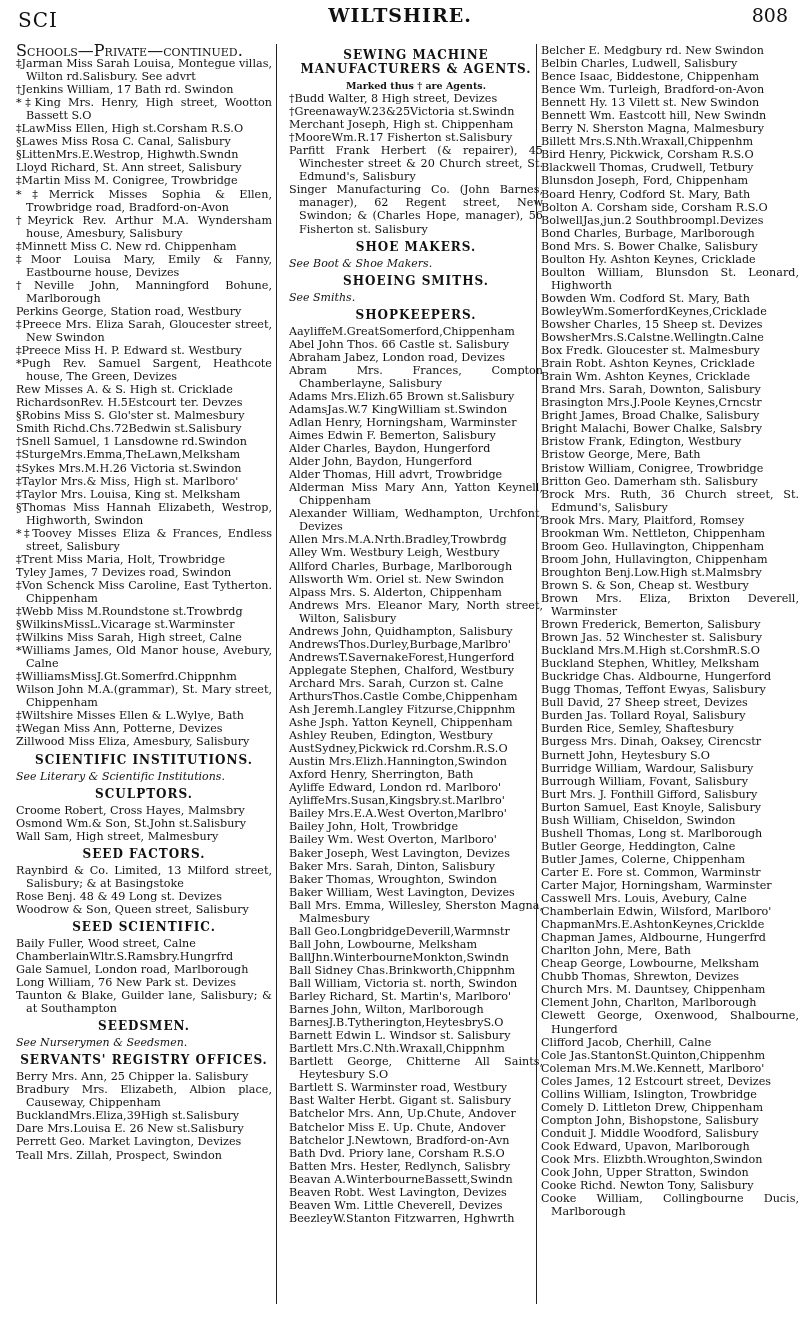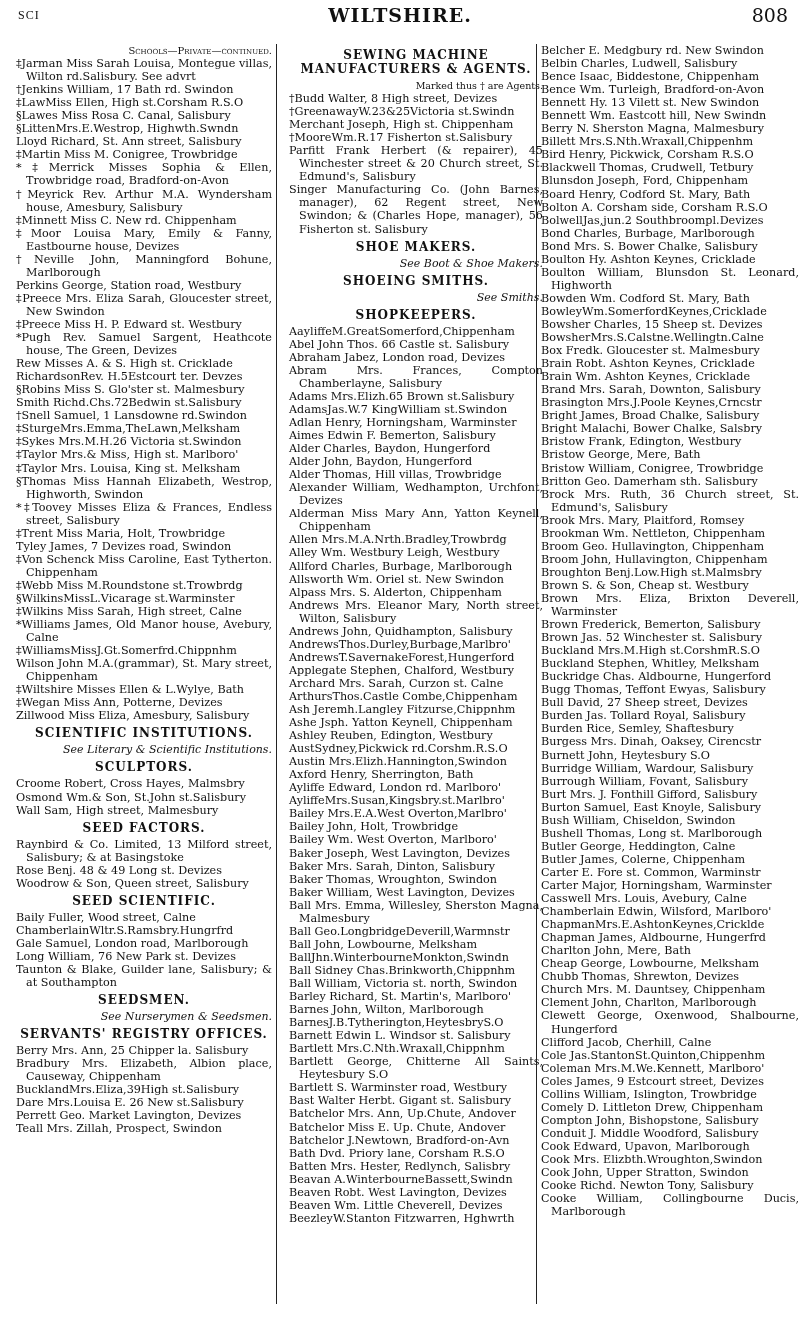--- a/index.html
+++ b/index.html
@@ -1,46 +1,47 @@
 <!DOCTYPE html>
 <html><head>
 <meta charset="utf-8">
 <style>
   html, body { margin: 0; padding: 0; background: #ffffff; }
   body { width: 800px; height: 1335px; overflow: hidden; position: relative; color: #111; }
   .page { position: absolute; left: 0; top: 0; width: 800px; height: 1335px; font-family: "DejaVu Serif", serif; }
   .runhead { position: absolute; left: 0; top: 2px; width: 800px; height: 30px; }
-  .runhead .left { position: absolute; left: 18px; top: 6px; font-size: 12px; letter-spacing: 1px; font-family: Liberation Serif, serif; }
+  .runhead .left { position: absolute; left: 18px; top: 6px; font-size: 20px; letter-spacing: 1px; }
   .runhead .center { position: absolute; left: 0; width: 800px; text-align: center; top: 2px; font-size: 19px; font-weight: bold; letter-spacing: 1px; }
   .runhead .right { position: absolute; right: 12px; top: 2px; font-size: 19px; }
   .col { position: absolute; top: 44px; font-size: 11.2px; line-height: 13.05px; }
   .col1 { left: 16px; width: 256px; }
   .col2 { left: 276px; width: 254px; border-left: 1px solid #222; padding-left: 12px; }
   .col3 { left: 536px; width: 258px; border-left: 1px solid #222; padding-left: 4px; }
   .col2, .col3 { height: 1260px; }
   .entry { padding-left: 10px; text-indent: -10px; text-align: justify; white-space: normal; }
   .heading { text-align: center; font-weight: bold; font-size: 12px; letter-spacing: 1px; margin: 4px 0 3px 0; line-height: 14px; }
-  .subhead-sc { text-align: right; font-variant: small-caps; font-size: 10px; }
-  .seealso { text-align: right; font-style: italic; font-size: 11px; margin-bottom: 2px; }
-  .note { text-align: right; font-size: 9.5px; }
+  .subhead-sc { text-align: left; font-variant: small-caps; font-size: 16px; }
+  .seealso { text-align: left; font-style: italic; font-size: 11px; margin-bottom: 2px; }
+  .note { text-align: center; font-size: 9.5px; font-weight: bold; }
 </style>
 </head>
 <body>
 
 <div class="page">
   <div class="runhead">
     <span class="left">SCI</span>
     <span class="center">WILTSHIRE.</span>
     <span class="right">808</span>
   </div>
 
   <div class="col col1">
       <div class="subhead-sc">Schools—Private—continued.</div>
       <div class="entry">‡Jarman Miss Sarah Louisa, Montegue villas, Wilton rd.Salisbury. See advrt</div>
       <div class="entry">†Jenkins William, 17 Bath rd. Swindon</div>
+      <div class="entry">*‡King Mrs. Henry, High street, Wootton Bassett S.O</div>
       <div class="entry">‡LawMiss Ellen, High st.Corsham R.S.O</div>
       <div class="entry">§Lawes Miss Rosa C. Canal, Salisbury</div>
       <div class="entry">§LittenMrs.E.Westrop, Highwth.Swndn</div>
       <div class="entry">Lloyd Richard, St. Ann street, Salisbury</div>
       <div class="entry">‡Martin Miss M. Conigree, Trowbridge</div>
       <div class="entry">*‡Merrick Misses Sophia &amp; Ellen, Trowbridge road, Bradford-on-Avon</div>
       <div class="entry">†Meyrick Rev. Arthur M.A. Wyndersham house, Amesbury, Salisbury</div>
       <div class="entry">‡Minnett Miss C. New rd. Chippenham</div>
       <div class="entry">‡Moor Louisa Mary, Emily &amp; Fanny, Eastbourne house, Devizes</div>
       <div class="entry">†Neville John, Manningford Bohune, Marlborough</div>
@@ -114,23 +115,23 @@
       <div class="entry">AayliffeM.GreatSomerford,Chippenham</div>
       <div class="entry">Abel John Thos. 66 Castle st. Salisbury</div>
       <div class="entry">Abraham Jabez, London road, Devizes</div>
       <div class="entry">Abram Mrs. Frances, Compton Chamberlayne, Salisbury</div>
       <div class="entry">Adams Mrs.Elizh.65 Brown st.Salisbury</div>
       <div class="entry">AdamsJas.W.7 KingWilliam st.Swindon</div>
       <div class="entry">Adlan Henry, Horningsham, Warminster</div>
       <div class="entry">Aimes Edwin F. Bemerton, Salisbury</div>
       <div class="entry">Alder Charles, Baydon, Hungerford</div>
       <div class="entry">Alder John, Baydon, Hungerford</div>
-      <div class="entry">Alder Thomas, Hill villas, Trowbridge</div>
+      <div class="entry">Alder Thomas, Hill advrt, Trowbridge</div>
+      <div class="entry">Alderman Miss Mary Ann, Yatton Keynell, Chippenham</div>
       <div class="entry">Alexander William, Wedhampton, Urchfont, Devizes</div>
-      <div class="entry">Alderman Miss Mary Ann, Yatton Keynell, Chippenham</div>
       <div class="entry">Allen Mrs.M.A.Nrth.Bradley,Trowbrdg</div>
       <div class="entry">Alley Wm. Westbury Leigh, Westbury</div>
       <div class="entry">Allford Charles, Burbage, Marlborough</div>
       <div class="entry">Allsworth Wm. Oriel st. New Swindon</div>
       <div class="entry">Alpass Mrs. S. Alderton, Chippenham</div>
       <div class="entry">Andrews Mrs. Eleanor Mary, North street, Wilton, Salisbury</div>
       <div class="entry">Andrews John, Quidhampton, Salisbury</div>
       <div class="entry">AndrewsThos.Durley,Burbage,Marlbro'</div>
       <div class="entry">AndrewsT.SavernakeForest,Hungerford</div>
       <div class="entry">Applegate Stephen, Chalford, Westbury</div>
@@ -244,21 +245,21 @@
       <div class="entry">Chapman James, Aldbourne, Hungerfrd</div>
       <div class="entry">Charlton John, Mere, Bath</div>
       <div class="entry">Cheap George, Lowbourne, Melksham</div>
       <div class="entry">Chubb Thomas, Shrewton, Devizes</div>
       <div class="entry">Church Mrs. M. Dauntsey, Chippenham</div>
       <div class="entry">Clement John, Charlton, Marlborough</div>
       <div class="entry">Clewett George, Oxenwood, Shalbourne, Hungerford</div>
       <div class="entry">Clifford Jacob, Cherhill, Calne</div>
       <div class="entry">Cole Jas.StantonSt.Quinton,Chippenhm</div>
       <div class="entry">Coleman Mrs.M.We.Kennett, Marlboro'</div>
-      <div class="entry">Coles James, 9 Estcourt street, Devizes</div>
+      <div class="entry">Coles James, 12 Estcourt street, Devizes</div>
       <div class="entry">Collins William, Islington, Trowbridge</div>
       <div class="entry">Comely D. Littleton Drew, Chippenham</div>
       <div class="entry">Compton John, Bishopstone, Salisbury</div>
       <div class="entry">Conduit J. Middle Woodford, Salisbury</div>
       <div class="entry">Cook Edward, Upavon, Marlborough</div>
       <div class="entry">Cook Mrs. Elizbth.Wroughton,Swindon</div>
       <div class="entry">Cook John, Upper Stratton, Swindon</div>
       <div class="entry">Cooke Richd. Newton Tony, Salisbury</div>
       <div class="entry">Cooke William, Collingbourne Ducis, Marlborough</div>
     </div>

